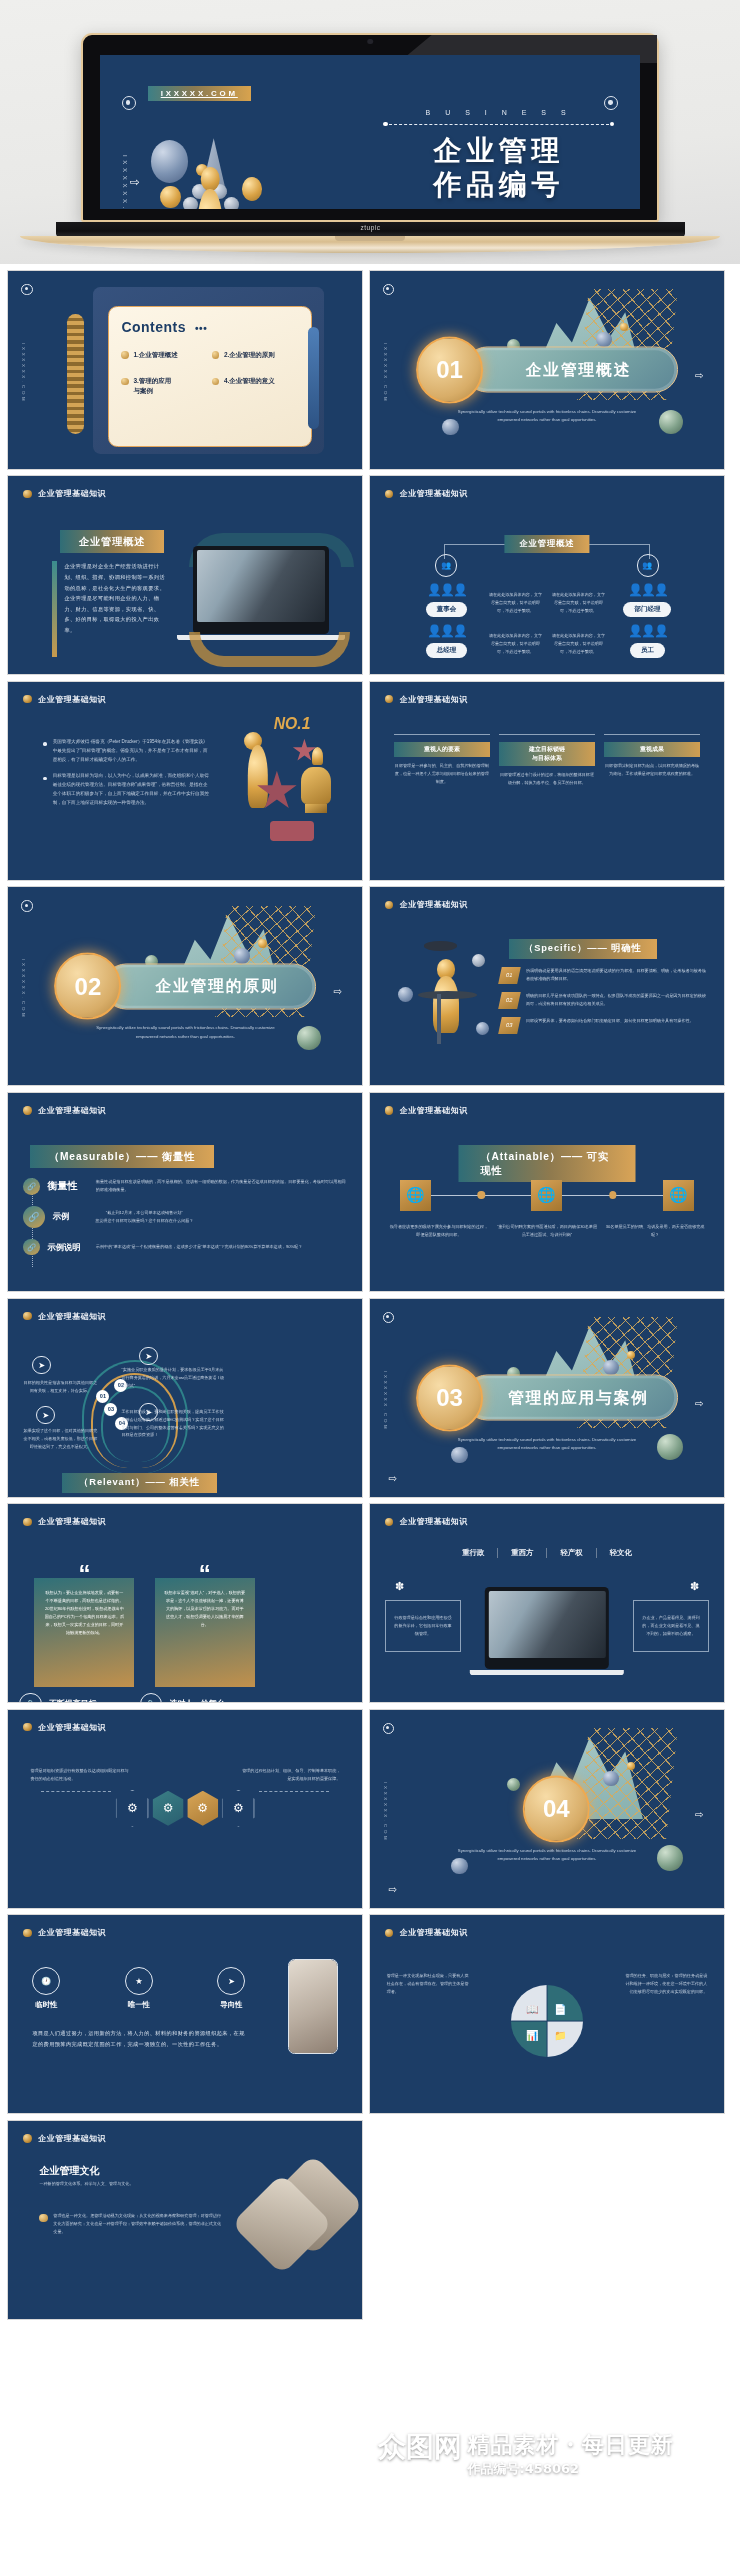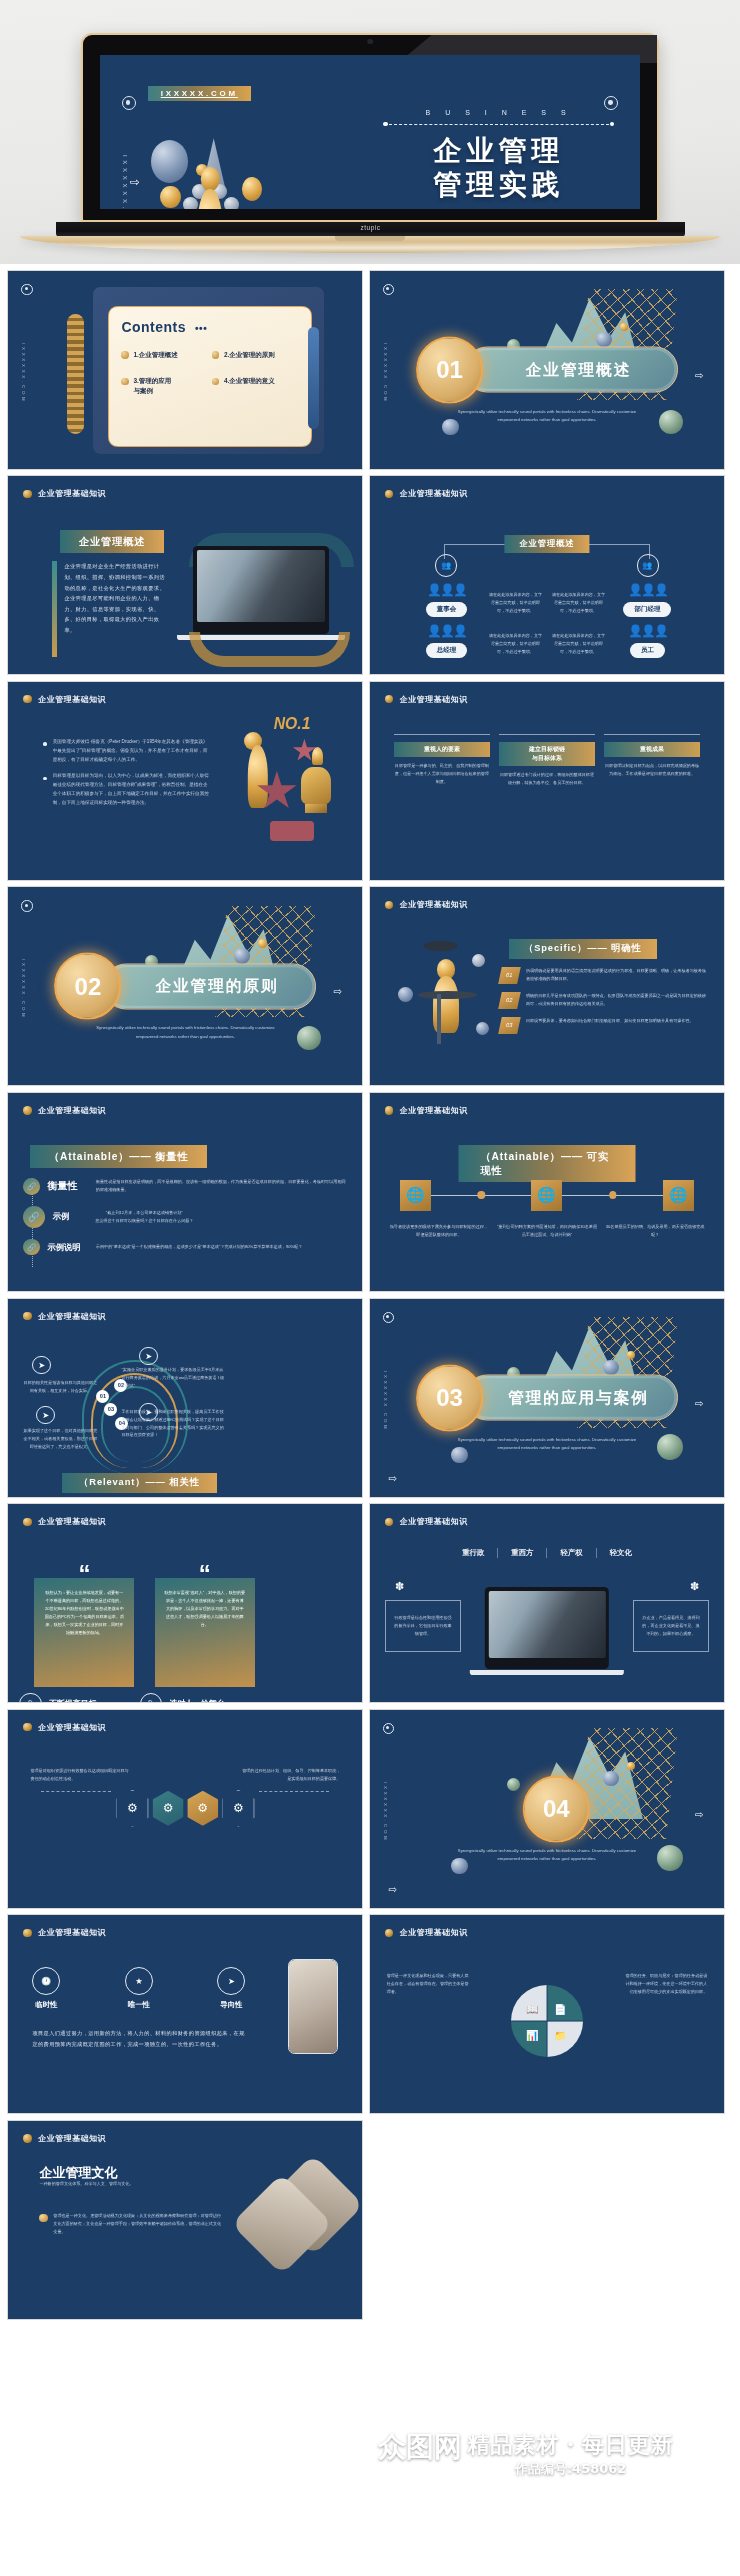--- a/index.html
+++ b/index.html
@@ -221,21 +221,21 @@
   }
   .wm-logo{
     display:flex;align-items:center;gap:1.9px;
     color:#fff;font-size:28px;font-weight:bold;line-height:1;
     font-family:"DejaVu Sans","Liberation Sans",sans-serif;
     text-shadow:0 0.9px 2.8px rgba(0,0,0,.4);
   }
   .wm-right{margin-top:0.9px;}
   .wm-title{color:#fff;font-size:22px;font-weight:bold;letter-spacing:0.9px;line-height:1;
     font-family:"DejaVu Sans","Liberation Sans",sans-serif;text-shadow:0 0.9px 2.8px rgba(0,0,0,.4);}
-  .wm-code{color:#fff;font-size:13px;font-weight:bold;margin-top:4.6px;text-align:center;
+  .wm-code{color:#fff;font-size:13px;font-weight:bold;margin-top:4.6px;
     font-family:"DejaVu Sans","Liberation Sans",sans-serif;text-shadow:0 0.9px 2.8px rgba(0,0,0,.4);}
 </style>
 </head>
 <body>
 
 <div class="hero">
   <div class="laptop">
     <div class="notch"></div>
     <div class="diag"></div>
     <div class="screen">
@@ -264,21 +264,21 @@
       </div>
       <div class="ts-arrow">⇨</div>
 
       <div class="ts-right">
         <div class="ts-eyebrow">B U S I N E S S</div>
         <div class="ts-dash">
             <i class="a"></i>
             <i class="b"></i>
           </div>
         <div class="ts-h1">企业管理</div>
-        <div class="ts-h1">管理实践</div>
+        <div class="ts-h1">作品编号</div>
 
       </div>
     </div>
   </div>
   <div class="laptop-base">
     <div class="brand">ztupic</div>
   </div>
   <div class="laptop-foot"></div>
 </div>
 
@@ -503,21 +503,21 @@
       </div>
     </div>
   </div>
 
   <div class="slide">
     <div class="hdr">
       <span class="dot"></span>
       <span class="txt">企业管理基础知识</span>
     </div>
     <div style="position:absolute;left:22px;top:52px;">
-      <div class="gold-bar" style="padding:4.6px 18.5px;font-size:10.2px;">（Attainable）—— 衡量性</div>
+      <div class="gold-bar" style="padding:4.6px 18.5px;font-size:10.2px;">（Measurable）—— 衡量性</div>
     </div>
     <div style="position:absolute;left:24px;top:85px;width:1.9px;height:89px;border-left:0.9px dotted #9fb1c7;"></div>
     <div style="position:absolute;left:15px;top:85px;right:15px;">
       <div style="display:flex;align-items:center;gap:7.4px;margin-bottom:11px;">
         <span style="flex:0 0 auto;width:16.7px;height:16.7px;border-radius:50%;background:linear-gradient(150deg,#3d8189,#caa053);display:flex;align-items:center;justify-content:center;color:#fff;font-size:7.4px;">🔗</span>
         <span style="flex:0 0 auto;width:41px;font-size:10px;font-weight:bold;color:#fff;">衡量性</span>
         <span class="tiny-cn">衡量性就是指目标应该是明确的，而不是模糊的。应该有一组明确的数据，作为衡量是否达成目标的依据。目标要量化，考核时可以用相同的标准准确衡量。</span>
       </div>
       <div style="display:flex;align-items:center;gap:7.4px;margin-bottom:11px;">
         <span style="flex:0 0 auto;width:22px;height:22px;border-radius:50%;background:linear-gradient(150deg,#3d8189,#caa053);display:flex;align-items:center;justify-content:center;color:#fff;font-size:9.3px;">🔗</span>
@@ -728,21 +728,21 @@
     </div>
     <div class="tiny-cn" style="position:absolute;left:16.7px;top:57px;width:83px;">管理是一种文化现象和社会现象，只要有人类社会存在，就会有管理存在。管理的主体是管理者。</div>
     <div class="tiny-cn" style="position:absolute;right:16.7px;top:57px;width:83px;text-align:right;">管理的任务、职能与层次：管理的任务就是设计和维持一种环境，使在这一环境中工作的人们能够用尽可能少的支出实现既定的目标。</div>
   </div>
 
   <div class="slide">
     <div class="hdr">
       <span class="dot"></span>
       <span class="txt">企业管理基础知识</span>
     </div>
-    <div style="position:absolute;left:31px;top:43px;color:#fff;font-size:13px;font-weight:bold;">企业管理文化</div>
+    <div style="position:absolute;left:31px;top:43px;color:#fff;font-size:10px;font-weight:bold;">企业管理文化</div>
     <div class="tiny-cn" style="position:absolute;left:31px;top:59px;width:139px;">一种新的管理文化体系。科学与人文、管理与文化。</div>
     <div style="position:absolute;left:31px;top:91px;display:flex;gap:5.6px;width:185px;">
       <span style="flex:0 0 auto;width:8.3px;height:8.3px;border-radius:50%;background:radial-gradient(circle at 32% 28%,#f4d79a,#b9842f);margin-top:1.9px;"></span>
       <span class="tiny-cn">管理也是一种文化。把管理活动视为文化现象；从文化的视角来考察和研究管理；对管理进行文化方面的研究；文化也是一种管理手段；管理效率依赖于诸如价值系统，管理的非正式文化变量。</span>
     </div>
     <div style="position:absolute;right:13px;top:48px;width:72px;height:72px;background:linear-gradient(150deg,#d4c9ba,#8b7f70);border-radius:13px;transform:rotate(45deg);overflow:hidden;"></div>
     <div style="position:absolute;right:44px;top:67px;width:72px;height:72px;background:linear-gradient(150deg,#e0d7c9,#9a8d7d);border-radius:13px;transform:rotate(45deg);overflow:hidden;"></div>
   </div>
 
 </div>

